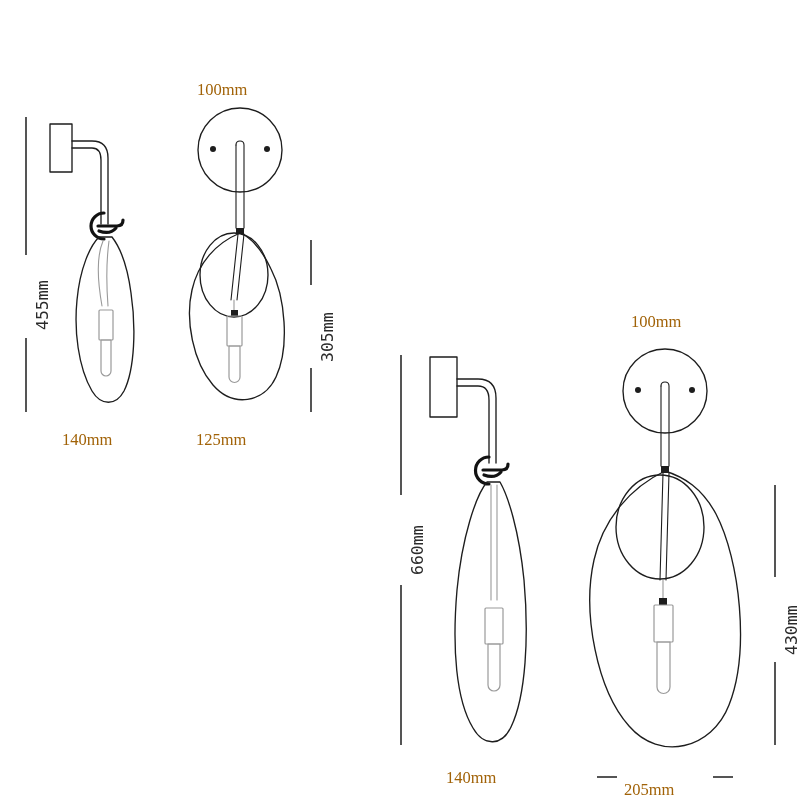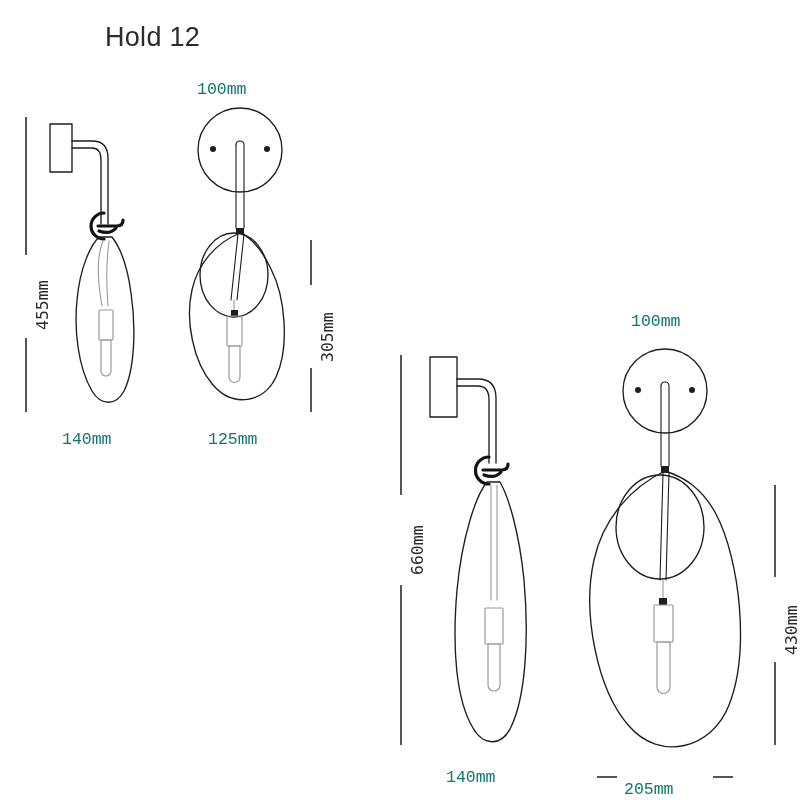--- a/index.html
+++ b/index.html
@@ -76,24 +76,24 @@
     position: absolute;
     font-family: "Liberation Sans", sans-serif;
     font-size: 27px;
     font-weight: 400;
     color: #2b2b2b;
     letter-spacing: 0.3px;
     white-space: nowrap;
   }
   .dim-text {
     position: absolute;
-    font-family: Liberation Mono, monospace;
+    font-family: Liberation Serif, serif;
     font-size: 16.5px;
     font-weight: 400;
-    color: #0f766e;
+    color: #a16207;
     letter-spacing: 0px;
     white-space: nowrap;
   }
   .rot-wrap {
     position: absolute;
     width: 0;
     height: 0;
   }
   .rot-inner {
     position: absolute;
@@ -238,35 +238,34 @@
 
       <line class="dimline" x1="775" y1="485" x2="775" y2="577"></line>
       <line class="dimline" x1="775" y1="662" x2="775" y2="745"></line>
 
       <line class="dimline" x1="597" y1="777" x2="617" y2="777"></line>
       <line class="dimline" x1="713" y1="777" x2="733" y2="777"></line>
     </g>
 
   </svg>
 
-  <div class="title-text" style="left:105px; top:22px;">Hold 12</div>
 
   <div class="dim-text" style="left:197px; top:80px;">100mm</div>
 
   <div class="rot-wrap" style="left:33px; top:330px;">
     <div class="rot-inner">455mm</div>
   </div>
 
   <div class="rot-wrap" style="left:318px; top:362px;">
     <div class="rot-inner">305mm</div>
   </div>
 
   <div class="dim-text" style="left:62px; top:430px;">140mm</div>
 
-  <div class="dim-text" style="left:208px; top:430px;">125mm</div>
+  <div class="dim-text" style="left:196px; top:430px;">125mm</div>
 
 
   <div class="dim-text" style="left:631px; top:312px;">100mm</div>
 
   <div class="rot-wrap" style="left:408px; top:575px;">
     <div class="rot-inner">660mm</div>
   </div>
 
   <div class="rot-wrap" style="left:782px; top:655px;">
     <div class="rot-inner">430mm</div>

